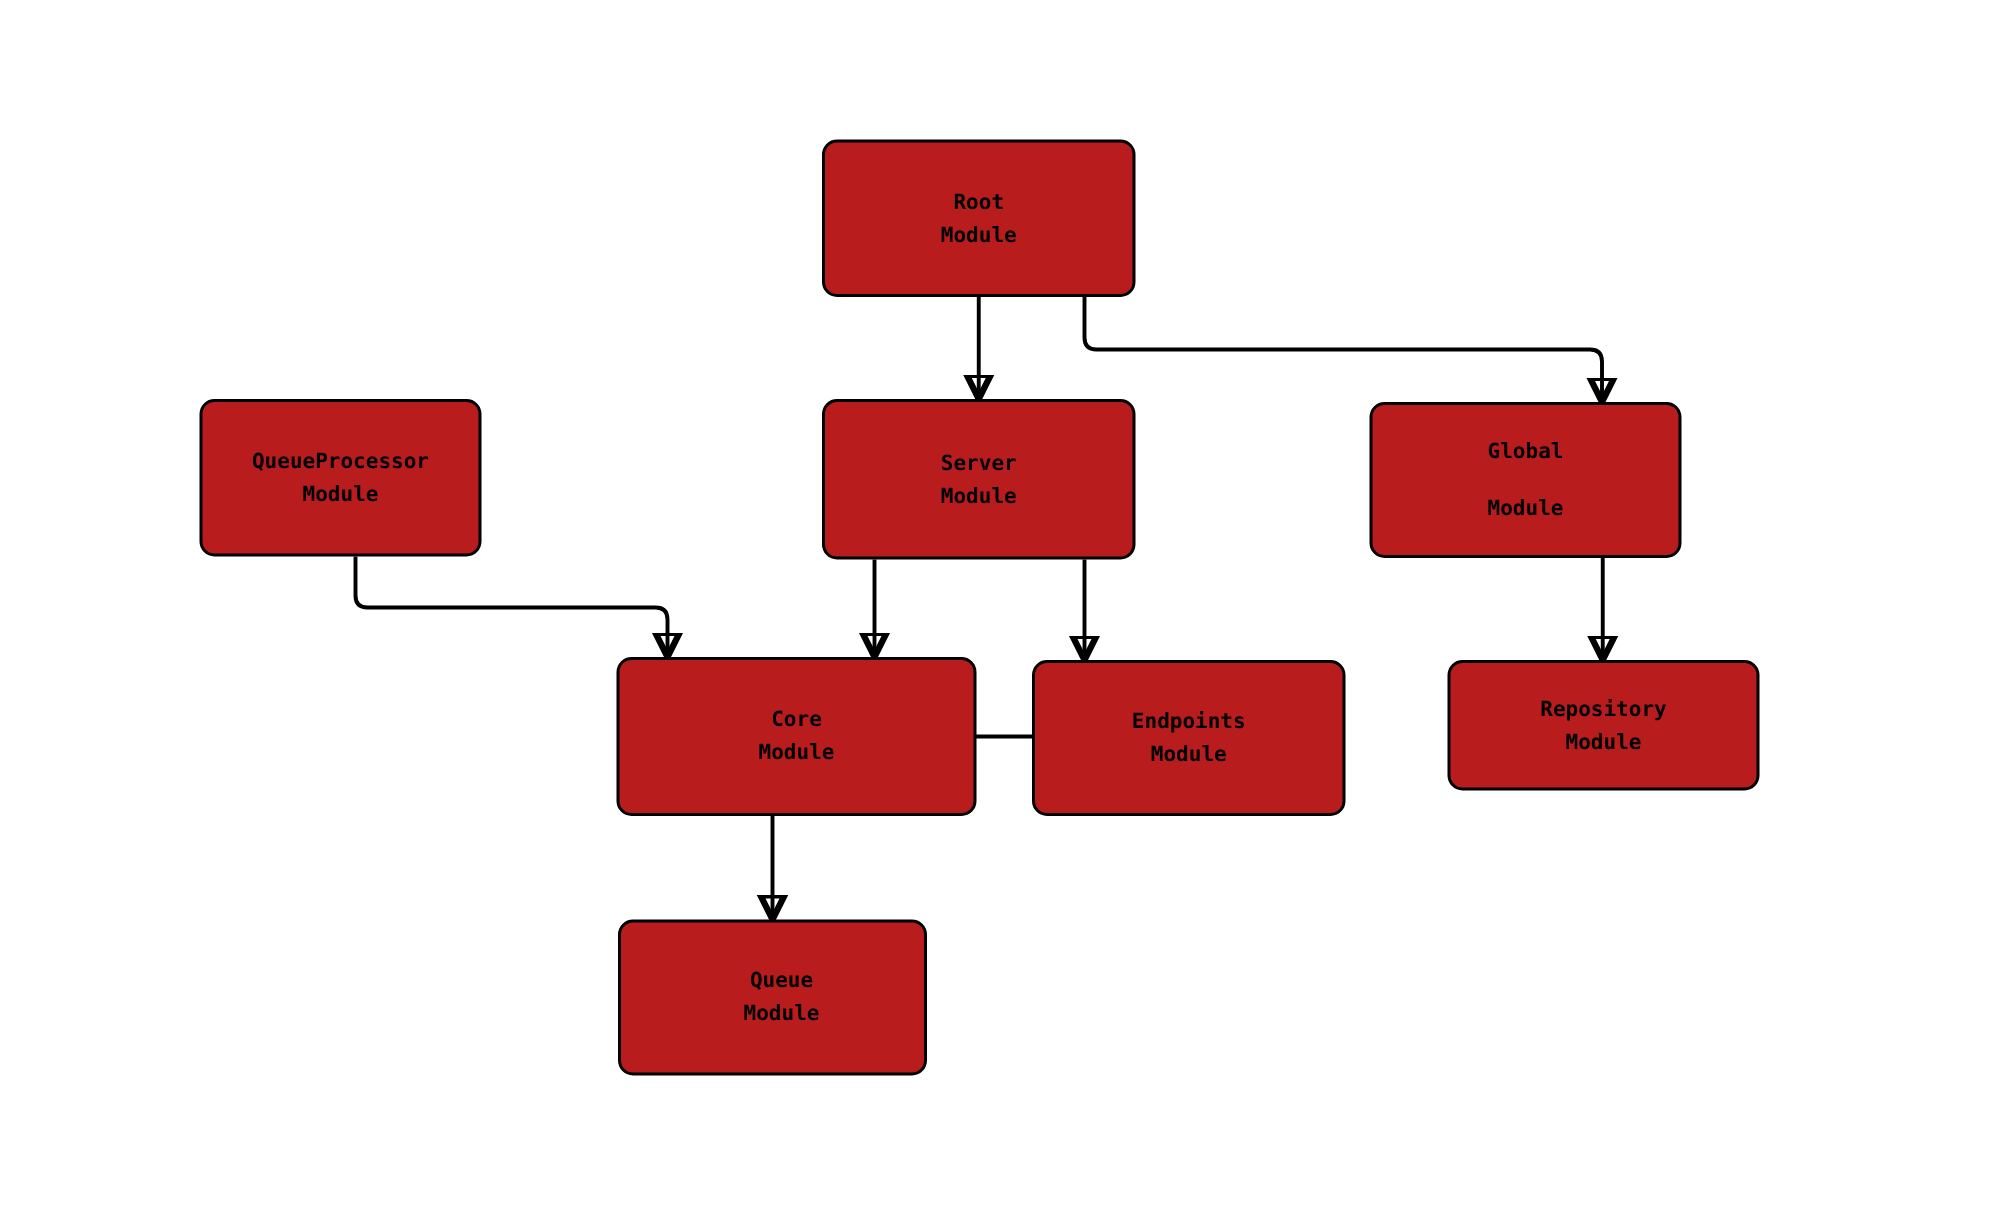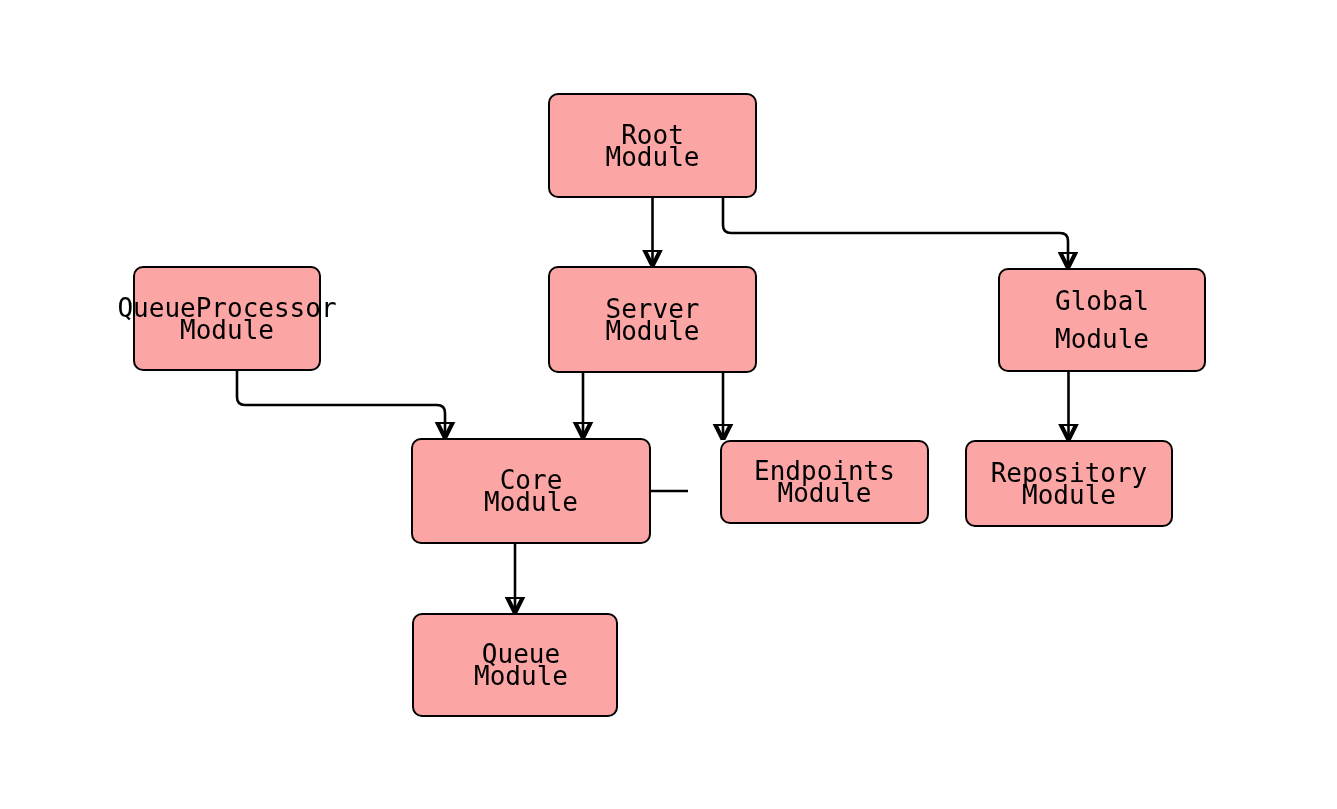--- a/index.html
+++ b/index.html
@@ -25,38 +25,38 @@
   .edges-layer path {
     fill: none;
     stroke: #000000;
     stroke-width: 2.6;
   }
   .node {
     position: absolute;
     box-sizing: border-box;
     border: 2.6px solid #000000;
     border-radius: 10px;
-    background: #fca5a5;
+    background: #b91c1c;
     display: flex;
     flex-direction: column;
     align-items: center;
     justify-content: center;
     text-align: center;
     color: #000000;
-    font-weight: normal;
-    font-size: 26px;
+    font-weight: bold;
+    font-size: 14px;
     line-height: 22px;
     letter-spacing: 0px;
   }
   .node-root          { left: 548px; top: 93px;  width: 209px; height: 105px; }
   .node-queueprocessor{ left: 133px; top: 266px; width: 188px; height: 105px; }
   .node-server        { left: 548px; top: 266px; width: 209px; height: 107px; }
-  .node-global        { left: 998px; top: 268px; width: 208px; height: 104px; gap: 16px; }
+  .node-global        { left: 913px; top: 268px; width: 208px; height: 104px; gap: 16px; }
   .node-core          { left: 411px; top: 438px; width: 240px; height: 106px; }
-  .node-endpoints     { left: 720px; top: 440px; width: 209px; height: 84px; }
+  .node-endpoints     { left: 688px; top: 440px; width: 209px; height: 104px; }
   .node-repository    { left: 965px; top: 440px; width: 208px; height: 87px; }
   .node-queue         { left: 412px; top: 613px; width: 206px; height: 104px; padding-left: 12px; }
 </style>
 </head>
 <body>
 
 <div class="canvas">
 
   <svg class="edges-layer" width="1337" height="809" viewBox="0 0 1337 809" xmlns="http://www.w3.org/2000/svg">
     <defs>

